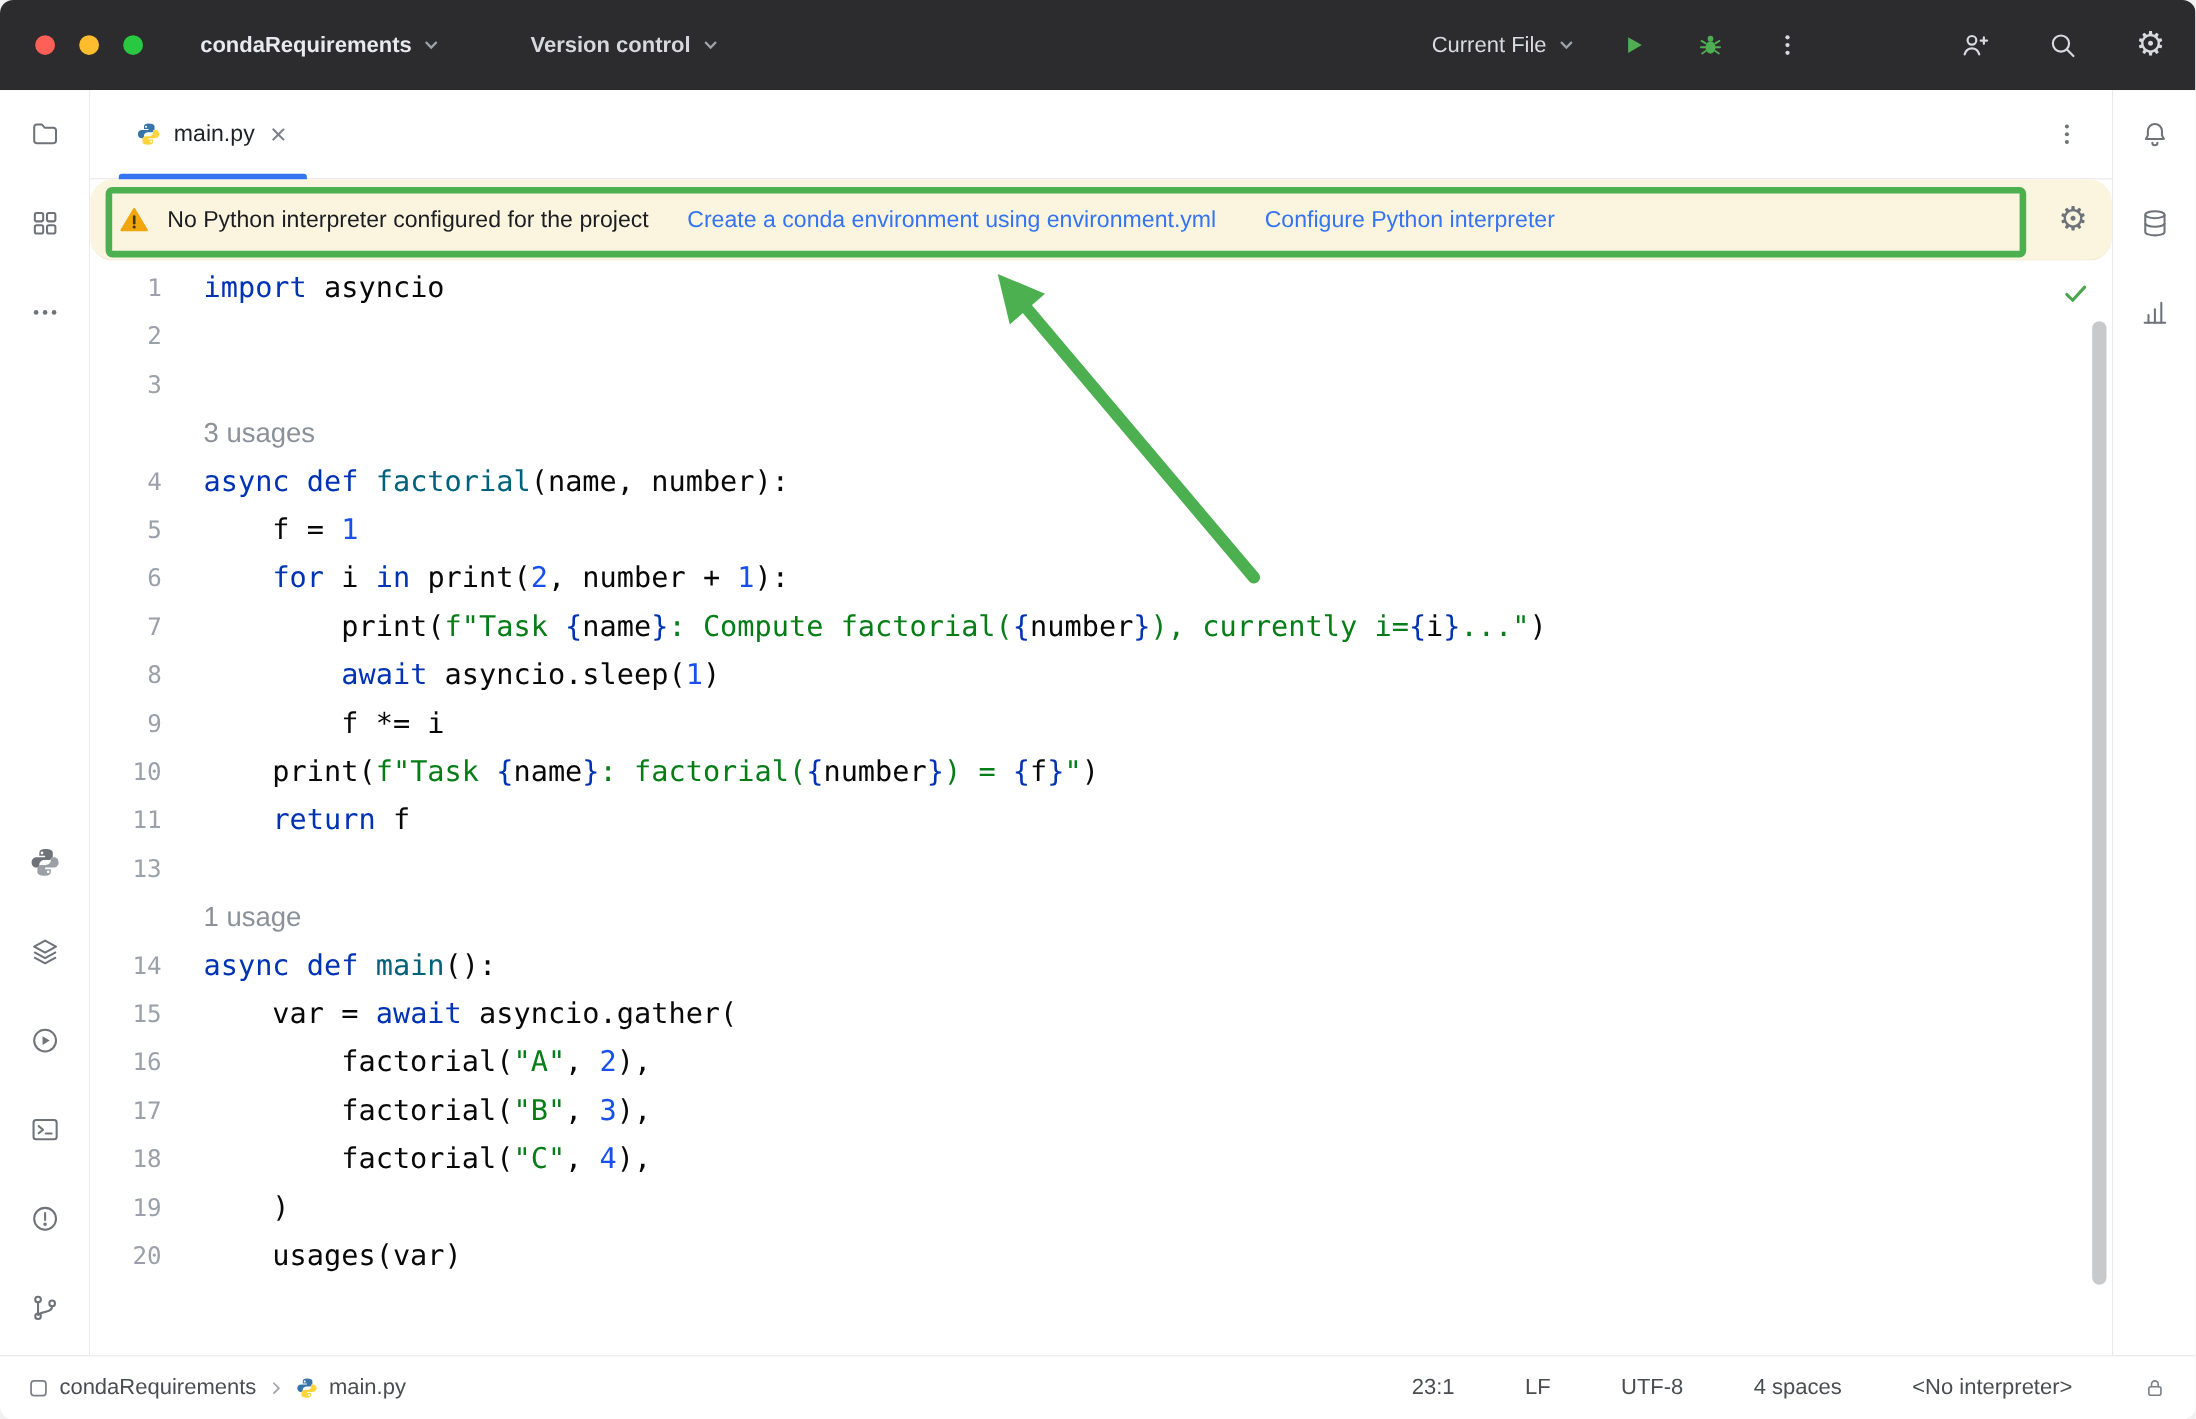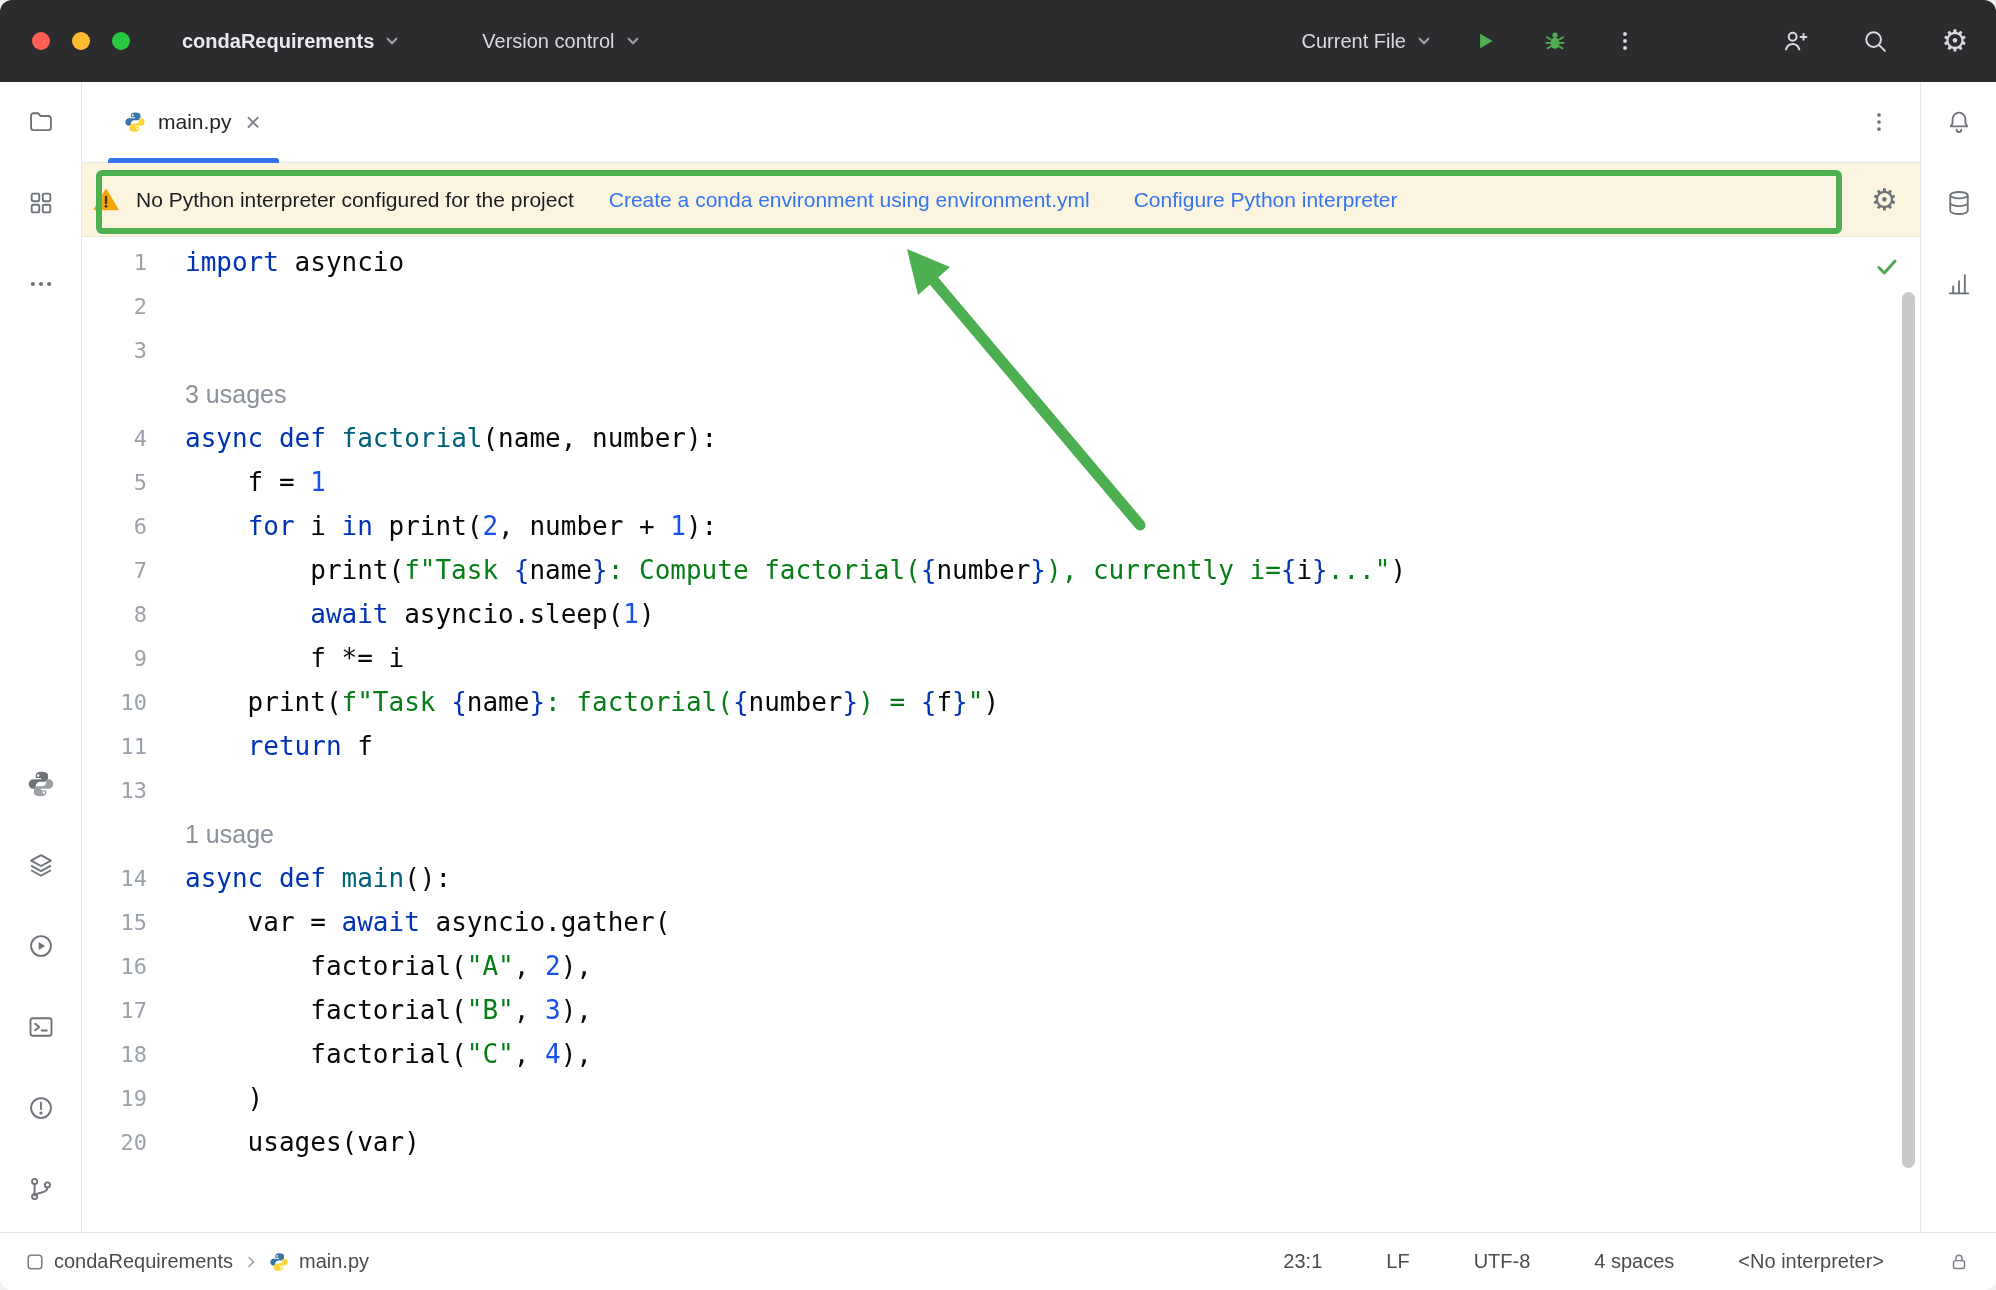--- a/index.html
+++ b/index.html
@@ -23,21 +23,21 @@
     display: flex; align-items: center;
     color: #d9dbdf;
   }
   .traffic { display: flex; gap: 22px; padding-left: 32px; }
   .light { width: 18px; height: 18px; border-radius: 50%; border: none; }
   .light.red { background: #ff5f57; }
   .light.yellow { background: #febc2e; }
   .light.green { background: #28c840; }
   .tb-item { display: flex; align-items: center; gap: 8px; cursor: default; }
   .tb-project { margin-left: 52px; font-size: 20px; font-weight: 600; color: #e8eaed; }
-  .tb-vcs { margin-left: 80px; font-size: 20px; font-weight: 400; color: #d6d8dc; }
+  .tb-vcs { margin-left: 80px; font-size: 20px; font-weight: 700; color: #d6d8dc; }
   .tb-right { margin-left: auto; display: flex; align-items: center; padding-right: 26px; }
   .tb-runcfg { font-size: 20px; color: #d9dbdf; margin-right: 36px; }
   .tb-icon-btn {
     width: 30px; height: 30px; display: flex; align-items: center; justify-content: center;
     background: none; border: none; padding: 0;
   }
   .tb-icon-btn.m40 { margin-left: 40px; }
   .tb-icon-btn.m140 { margin-left: 140px; }
   .tb-icon-btn.m50 { margin-left: 50px; }
   .glyph { font-family: "DejaVu Sans", sans-serif; line-height: 1; }
@@ -77,21 +77,22 @@
     height: 5px; background: #3574f0; border-radius: 3px 3px 0 0;
   }
   .tab-close { background: none; border: none; font-size: 26px; color: #7d828a; line-height: 1; padding: 0 2px; }
   .tab-kebab { margin-left: auto; margin-right: 28px; background: none; border: none; }
   
   .banner {
     height: 74px; flex: 0 0 74px;
     background: #fbf5e0;
     border-bottom: 1px solid #efe8d2;
     display: flex; align-items: center;
-    padding-left: 10px;
+    padding-left: 26px;
+    border-radius: 21px;
   }
   .banner-msg { font-size: 21px; color: #1b1d21; margin-left: 16px; }
   .banner-link { font-size: 21px; color: #3574f0; background: none; border: none; cursor: pointer; }
   .banner-link.l1 { margin-left: 35px; }
   .banner-link.l2 { margin-left: 44px; }
   .banner-gear { margin-left: auto; margin-right: 22px; background: none; border: none; }
   .banner-gear .glyph { color: #6e7379; font-size: 30px; }
   
   .code-area { flex: 1 1 auto; position: relative; background: #fff; overflow: hidden; }
   .code-lines { position: absolute; top: 3px; left: 0; right: 0; bottom: 35px; overflow: hidden; }

